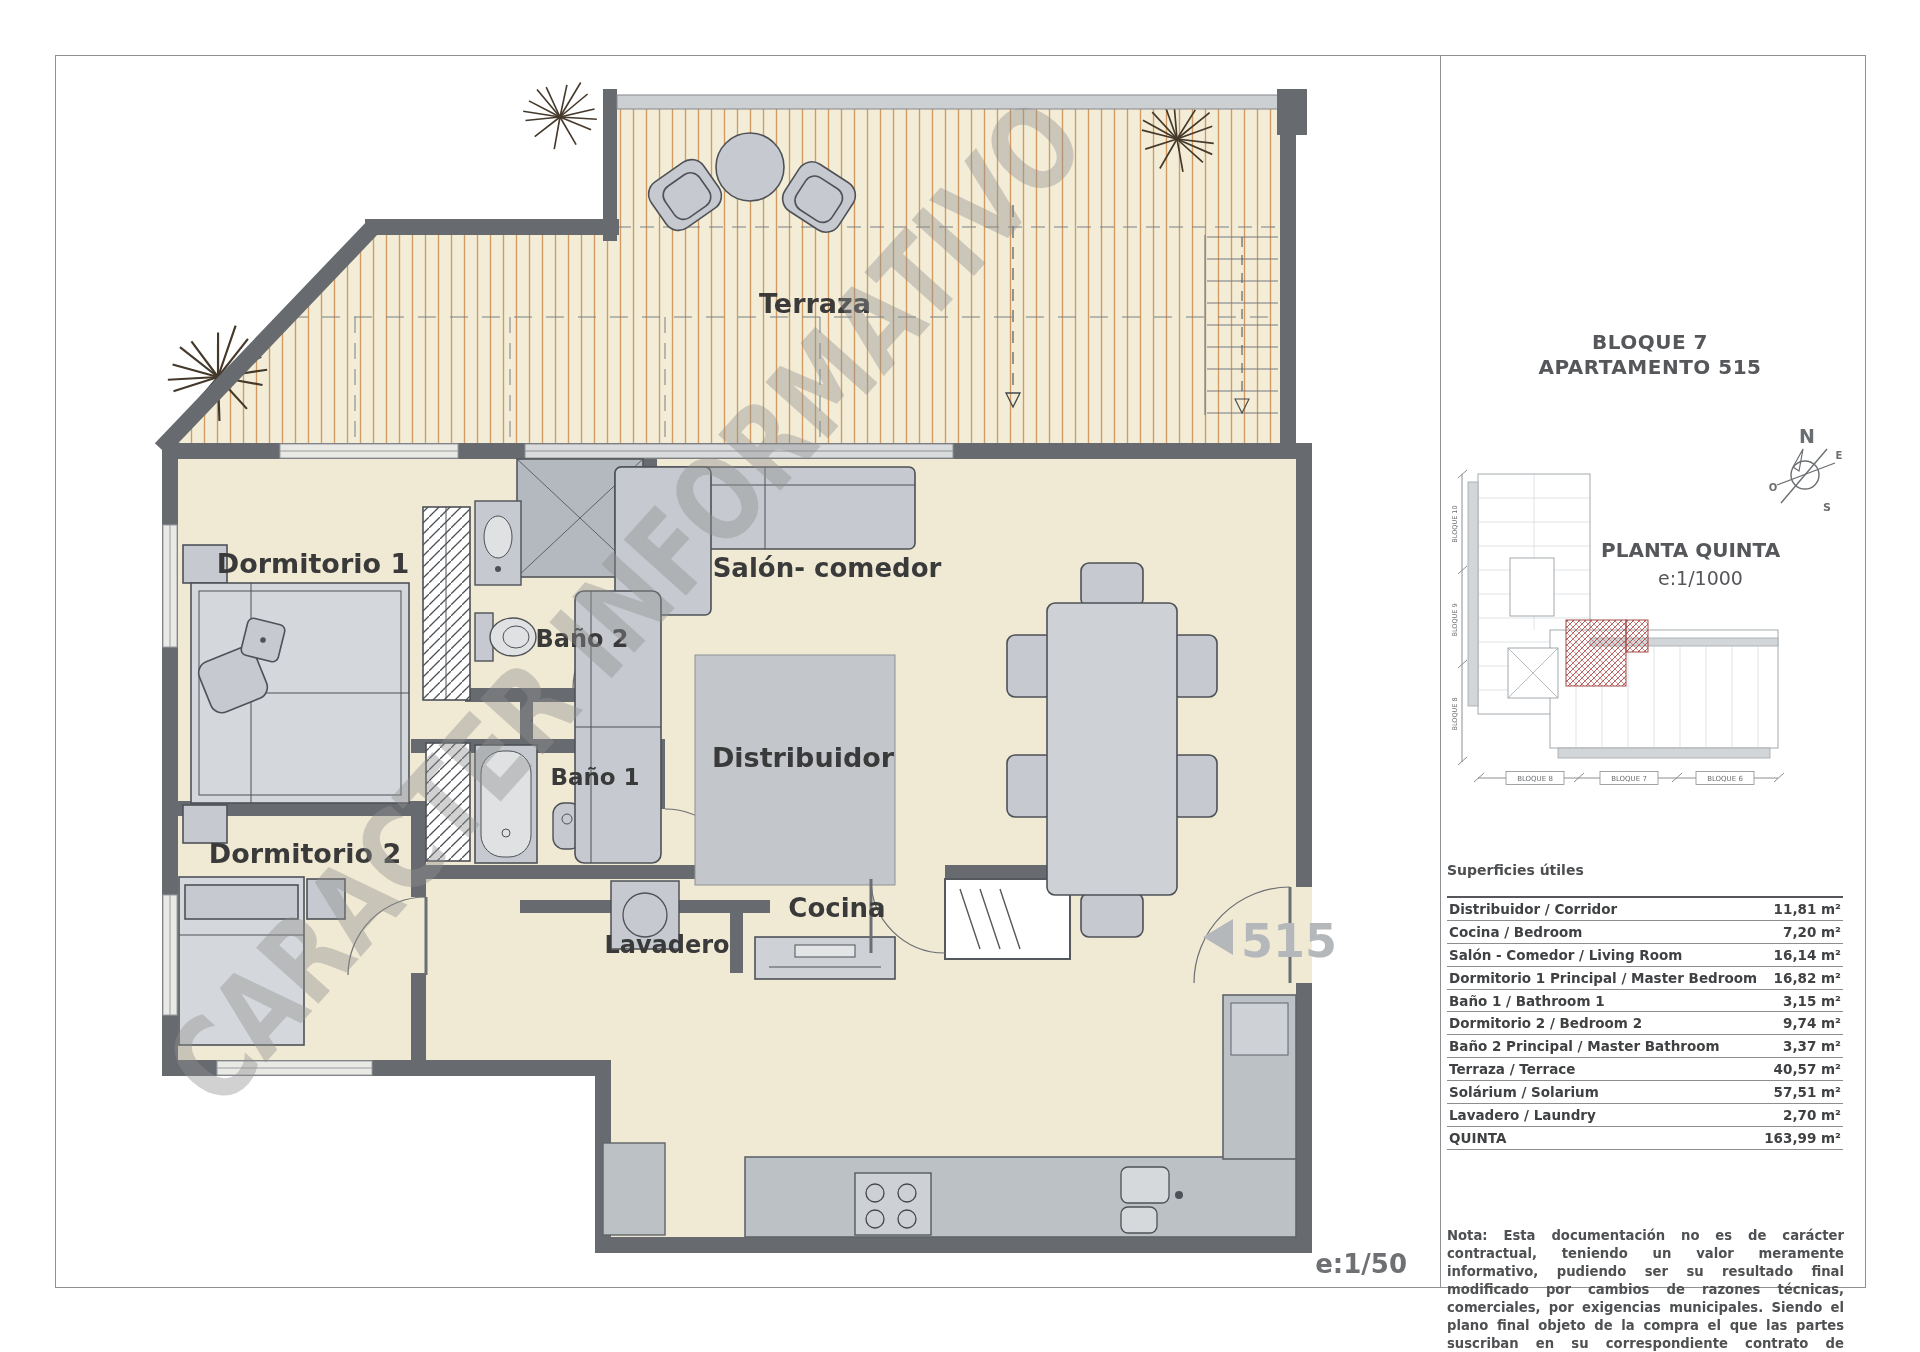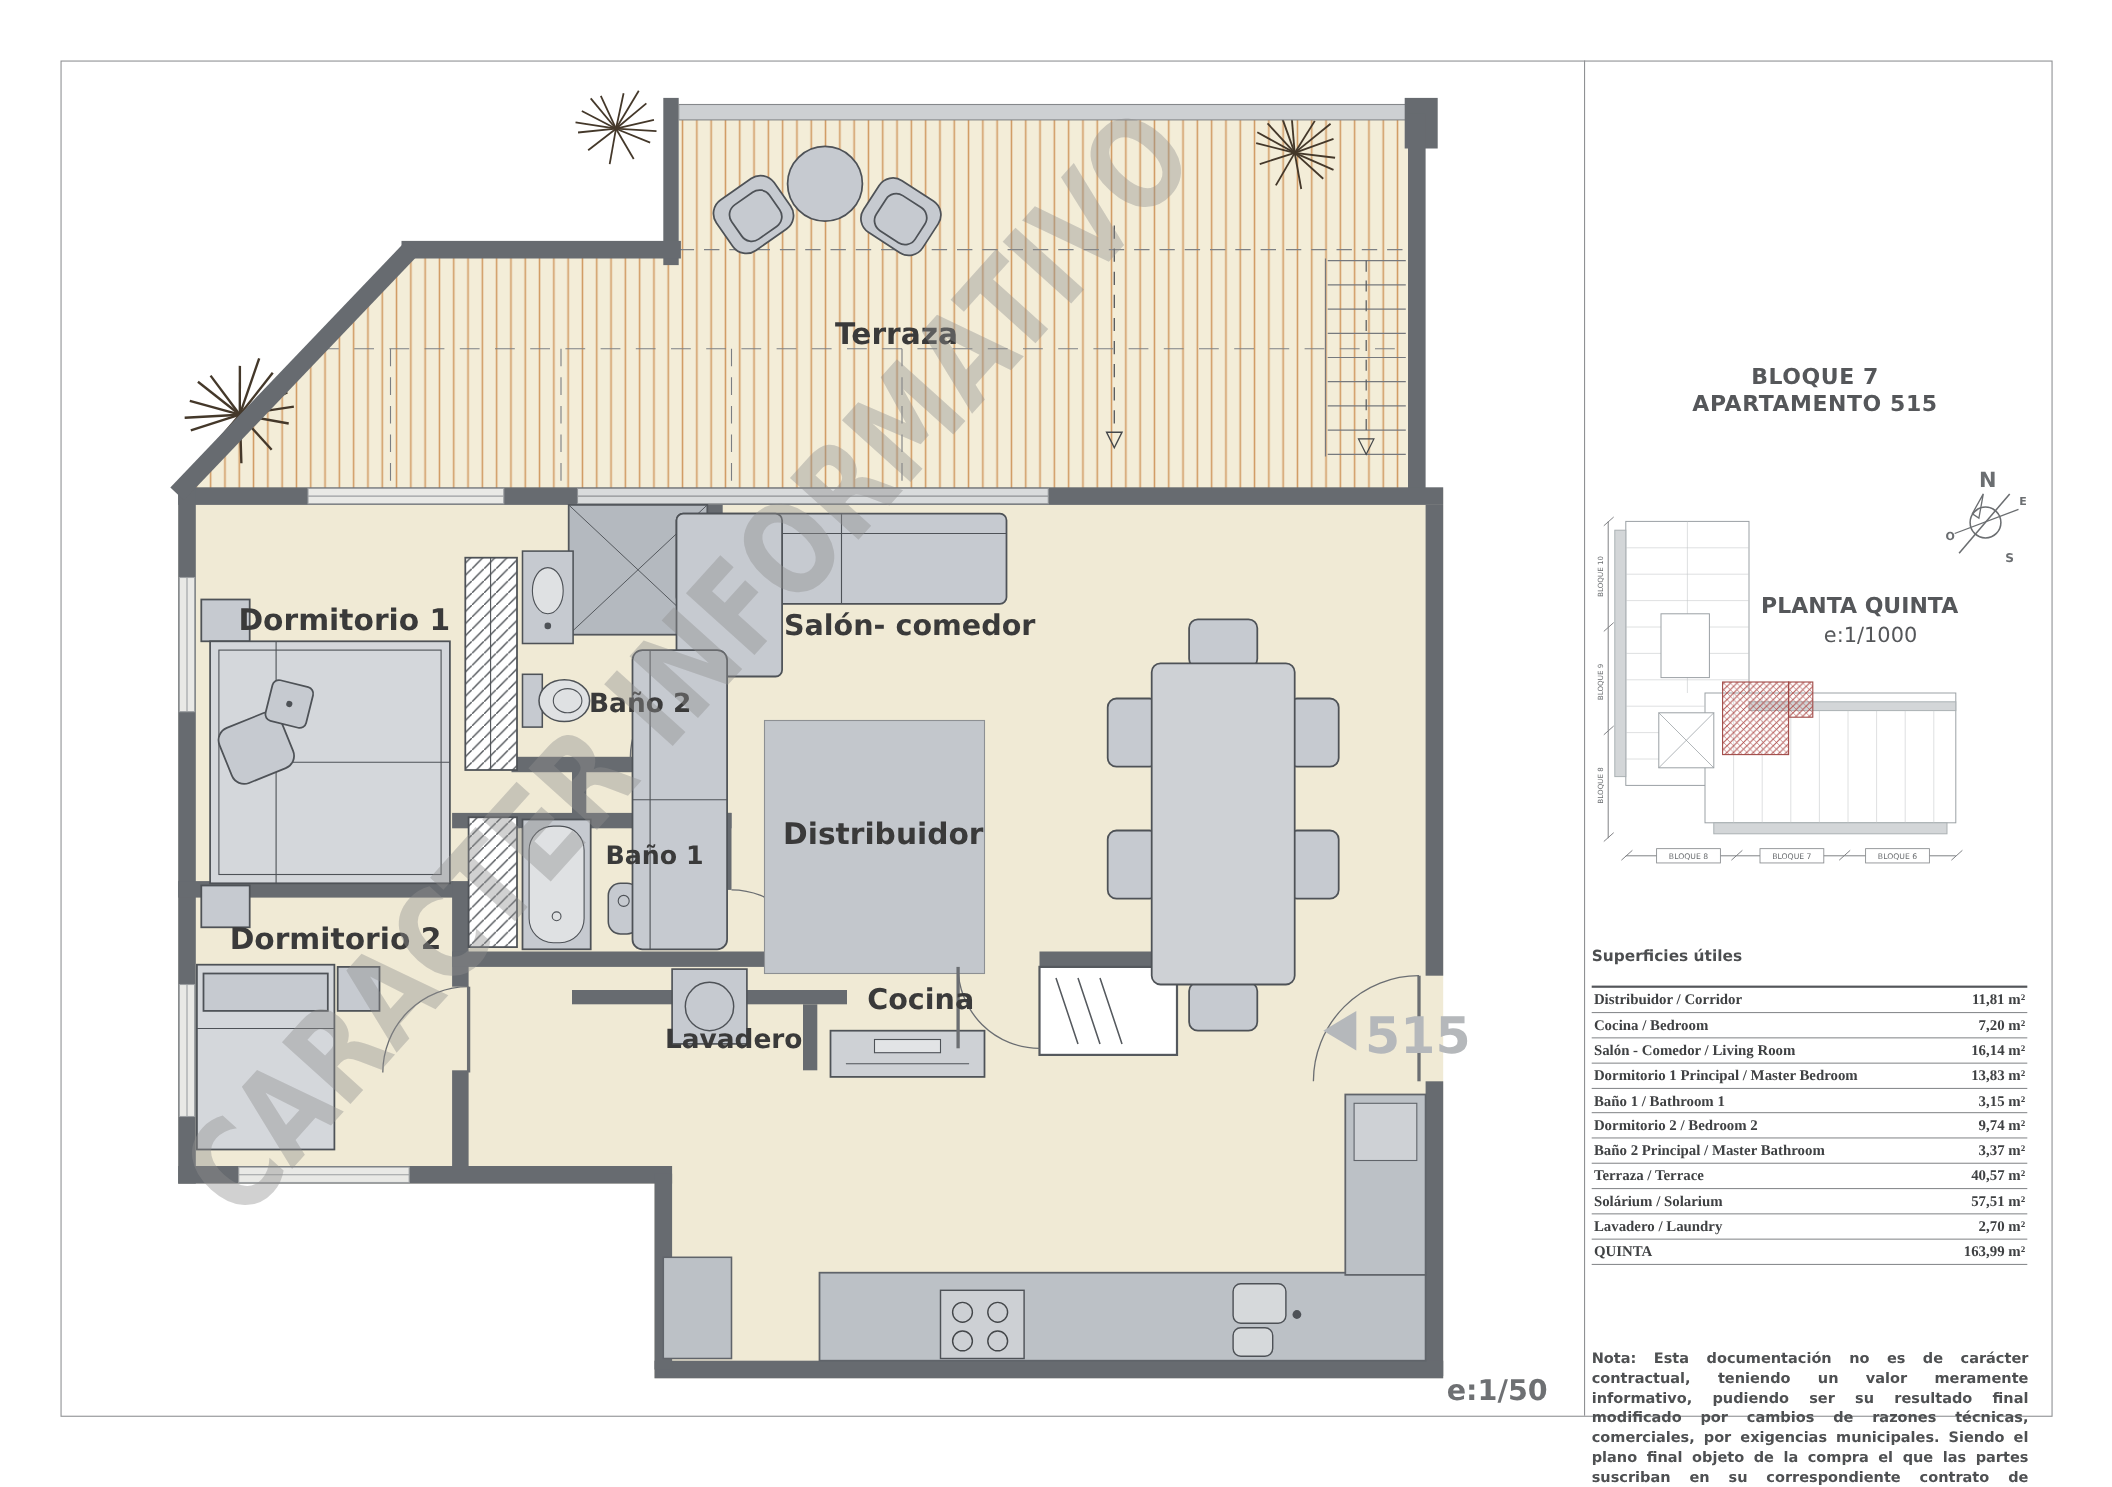--- a/index.html
+++ b/index.html
@@ -11,21 +11,21 @@
   #plan-svg{position:absolute;left:55px;top:55px;}
   
   .rp{position:absolute;color:#55575a;}
   #apt-title{left:1500px;top:330px;width:300px;text-align:center;font-size:20px;
              font-weight:bold;line-height:25px;letter-spacing:.5px;}
   #planta-title{left:1601px;top:538px;font-size:20px;font-weight:bold;}
   #planta-scale{left:1658px;top:567px;font-size:19px;font-weight:normal;}
   #sup-title{left:1447px;top:862px;font-size:14px;font-weight:bold;color:#4c4e50;}
   #sup-table{position:absolute;left:1447px;top:896px;width:396px;border-top:2px solid #54565a;}
   .srow{display:flex;justify-content:space-between;align-items:center;height:21.9px;
-        border-bottom:1px solid #8b8d90;font-size:13.5px;font-weight:bold;color:#3f4143;font-family:Liberation Serif, serif;}
+        border-bottom:1px solid #8b8d90;font-size:13.5px;font-weight:bold;color:#3f4143;}
   .srow .sname{padding-left:2px;}
   .srow .sval{padding-right:2px;}
   #nota{left:1447px;top:1183px;width:397px;font-size:13.2px;font-weight:bold;
         color:#4e5052;text-align:justify;line-height:1.36;margin-top:44px;}
   #siteplan-svg{position:absolute;left:1450px;top:462px;}
   #compass-svg{position:absolute;left:1765px;top:425px;}
   text{font-family:"DejaVu Sans","Liberation Sans",sans-serif;}
 </style>
 </head>
 <body>
@@ -387,21 +387,21 @@
     <div class="srow">
         <span class="sname">Cocina / Bedroom</span>
         <span class="sval">7,20 m²</span>
       </div>
     <div class="srow">
         <span class="sname">Salón - Comedor / Living Room</span>
         <span class="sval">16,14 m²</span>
       </div>
     <div class="srow">
         <span class="sname">Dormitorio 1 Principal / Master Bedroom</span>
-        <span class="sval">13,83 m²</span>
+        <span class="sval">16,82 m²</span>
       </div>
     <div class="srow">
         <span class="sname">Baño 1 / Bathroom 1</span>
         <span class="sval">3,15 m²</span>
       </div>
     <div class="srow">
         <span class="sname">Dormitorio 2 / Bedroom 2</span>
         <span class="sval">9,74 m²</span>
       </div>
     <div class="srow">

